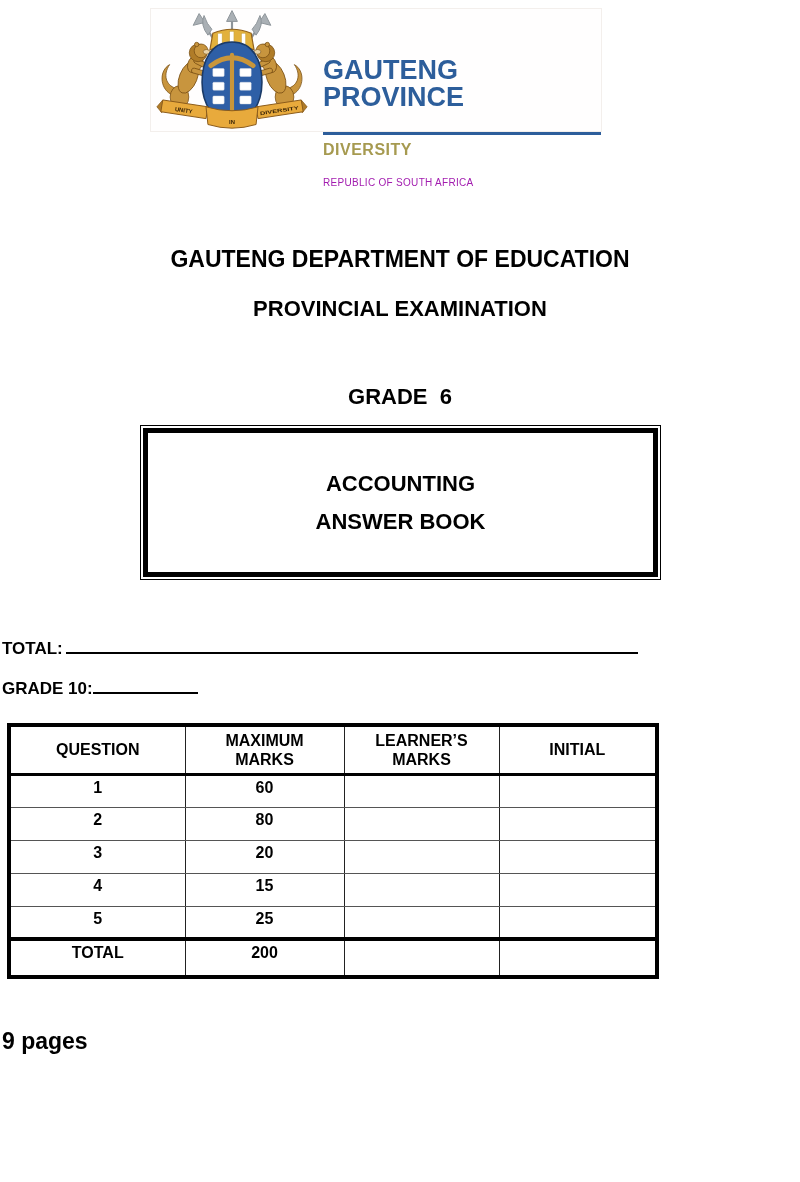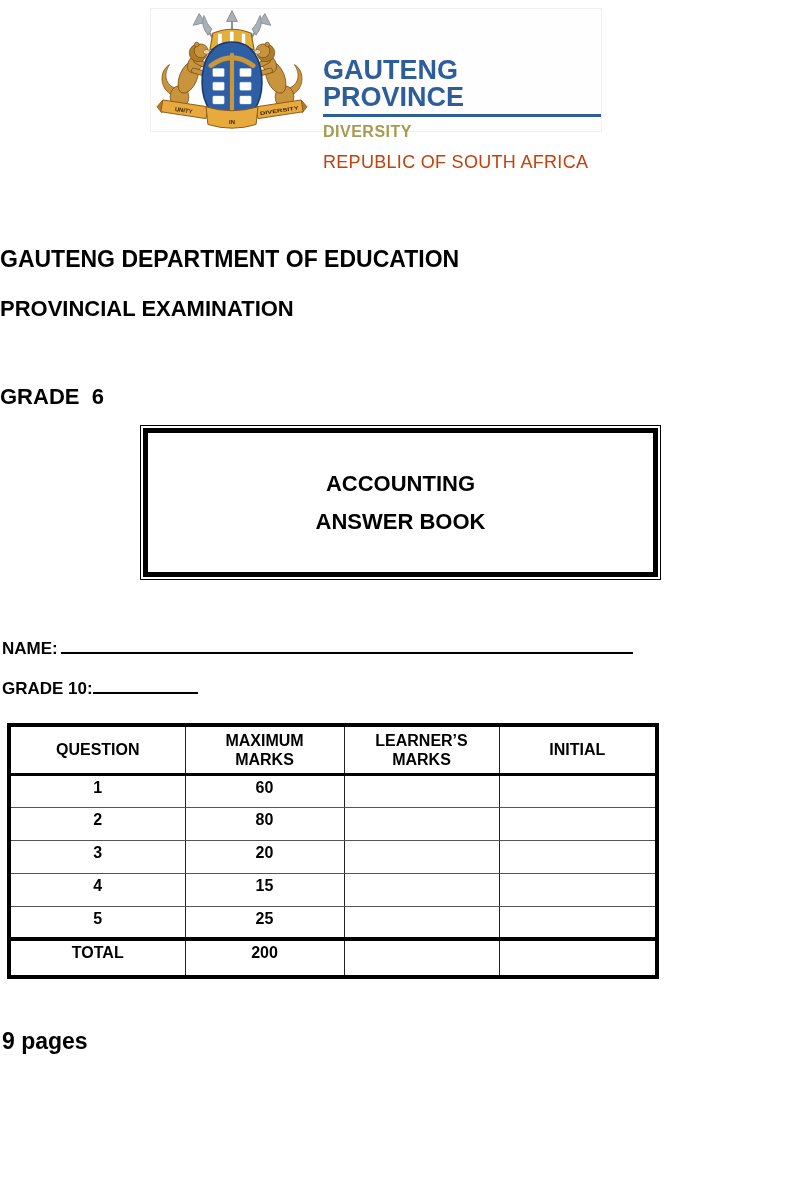--- a/index.html
+++ b/index.html
@@ -13,33 +13,33 @@
   
   .logo {
     position:absolute; left:150px; top:8px; width:452px; height:124px;
     display:flex; align-items:flex-start;
     border:1px solid #f3efec; background:#fffefe;
   }
   .logo svg { display:block; flex:0 0 auto; }
   .logo-text { margin-left:10px; padding-top:48px; }
   .logo-province {
     display:inline-block; font-size:27px; font-weight:700; letter-spacing:0;
-    color:#2d5e9b; border-bottom:3px solid #2d5e9b; padding-bottom:3px; line-height:1;
+    color:#2d5e9b; border-bottom:3px solid #2d5e9b; padding-bottom:21px; line-height:1;
   }
   .logo-dept {
     margin-top:6px; font-size:16px; font-weight:700; letter-spacing:0.5px;
     color:#a69a50; line-height:1.1;
   }
   .logo-country {
-    margin-top:12px; font-size:18px; font-weight:400; letter-spacing:0.3px;
-    color:#c2410c; line-height:1.1;
-  }
-
-  
-  .hline { position:absolute; left:0; width:800px; font-weight:700; line-height:1; }
+    margin-top:18px; font-size:10px; font-weight:400; letter-spacing:0.3px;
+    color:#a21caf; line-height:1.1;
+  }
+
+  
+  .hline { position:absolute; left:0; width:800px; text-align:center; font-weight:700; line-height:1; }
   .h-dept  { top:248px; font-size:23px; }
   .h-exam  { top:290px; font-size:22px;margin-top:8px; }
   .h-date  { top:330px; font-size:28px; }
   .h-grade { top:386px; font-size:22px; white-space:pre; }
 
   
   .subject-box {
     position:absolute; left:143px; top:428px; width:515px; height:149px;
     border:5px solid #000; outline:1px solid #000; outline-offset:2px;
     display:flex; flex-direction:column; align-items:center; justify-content:center;
@@ -158,21 +158,21 @@
   <div class="hline h-dept">GAUTENG DEPARTMENT OF EDUCATION</div>
   <div class="hline h-exam">PROVINCIAL EXAMINATION</div>
   <div class="hline h-grade">GRADE  6</div>
 
   <div class="subject-box">
     <div class="boxline">ACCOUNTING</div>
     <div class="boxline">ANSWER BOOK</div>
   </div>
 
   <div class="fill-row name-row">
-    <span>NAME:</span><span class="fill-line name-line"></span>
+    <span>TOTAL:</span><span class="fill-line name-line"></span>
   </div>
   <div class="fill-row grade-row">
     <span>GRADE 10:</span><span class="fill-line grade-line"></span>
   </div>
 
   <table class="marks">
     <colgroup>
       <col class="c-question">
         <col class="c-max">
         <col class="c-learner">

